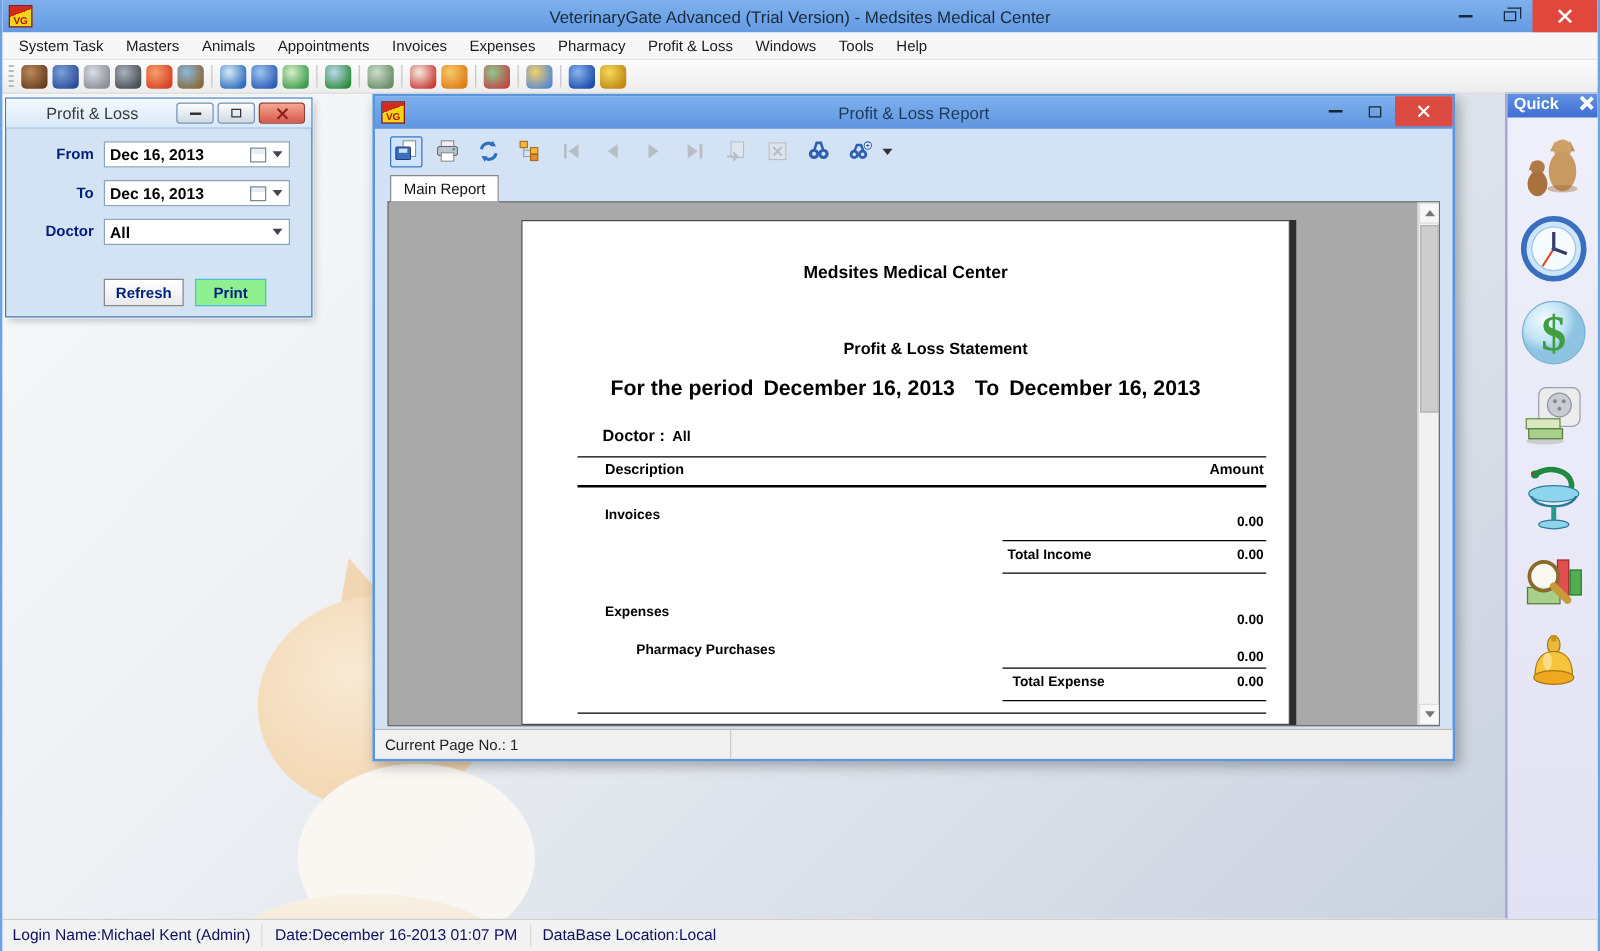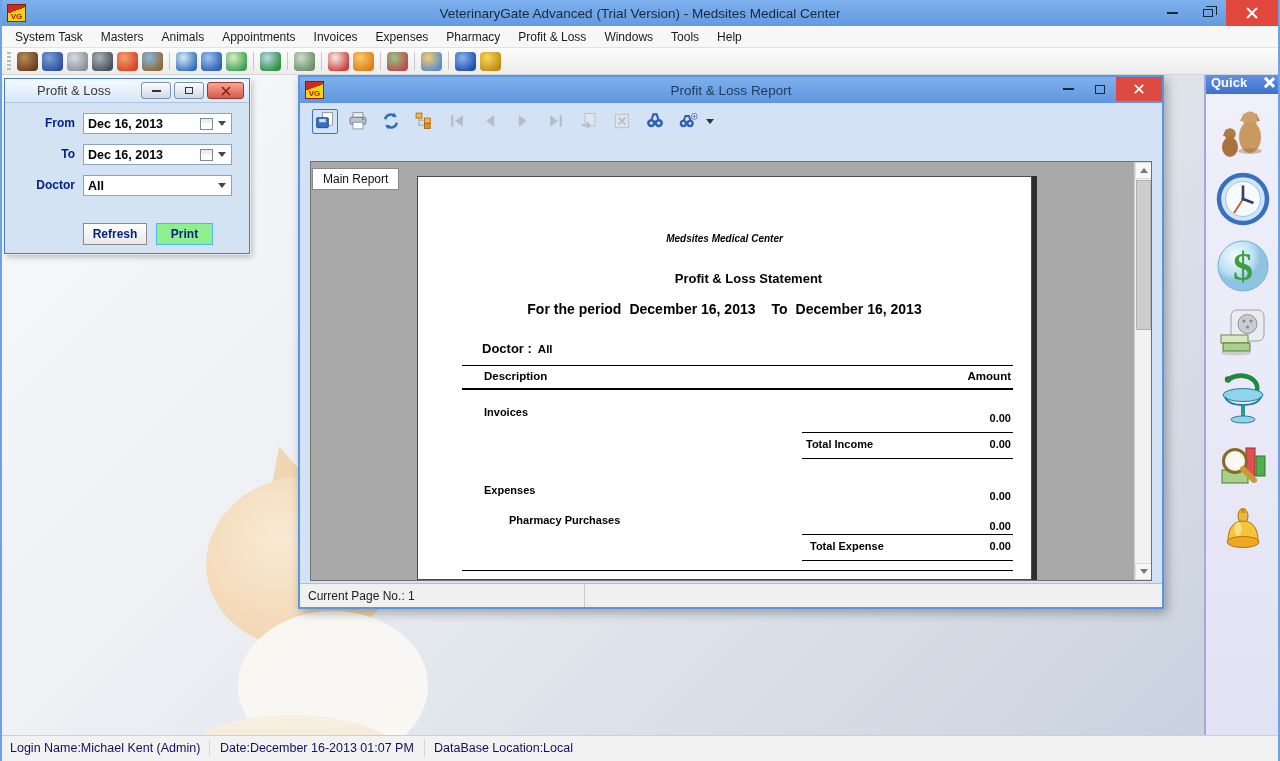--- a/index.html
+++ b/index.html
@@ -101,36 +101,36 @@
   .rep-btns .wbtn.close { width:46px; background:#dd4a42; }
   .cr-toolbar { position:absolute; left:0; top:26px; width:100%; height:36px; display:flex;
     align-items:center; padding-left:12px; gap:7px; }
   .cr-btn { width:26px; height:25px; display:flex; align-items:center; justify-content:center; border-radius:2px; }
   .cr-btn svg { width:20px; height:20px; }
   .cr-btn.selected { border:1px solid #3a77c2; background:#cfe4fb; }
   .cr-btn.disabled { opacity:.55; filter:grayscale(1); }
   .cr-caret { width:0; height:0; border-left:4px solid transparent; border-right:4px solid transparent;
     border-top:5px solid #333; margin-left:-2px; }
   .rep-tab { position:absolute; left:12px; top:63px; height:22px; padding:0 10px; background:#fff;
-    border:1px solid #8a8a8a; font-size:12px; color:#111; display:flex; align-items:center; z-index:2;margin-top:28px; }
+    border:1px solid #8a8a8a; font-size:12px; color:#111; display:flex; align-items:center; z-index:2; }
   .viewer { position:absolute; left:10px; top:84px; right:10px; bottom:26px; background:#a9a9a9;
     border:1px solid #6f6f6f; overflow:hidden; }
   .vscroll { position:absolute; right:0; top:0; bottom:0; width:17px; background:#f1f1f1; border-left:1px solid #d0d0d0; }
   .varrow { position:absolute; left:0; width:17px; height:17px; background:#f7f7f7; border:1px solid #dcdcdc;
     display:flex; align-items:center; justify-content:center; }
   .varrow.up { top:0; } .varrow.down { bottom:0; }
   .tri-up { width:0; height:0; border-left:4px solid transparent; border-right:4px solid transparent; border-bottom:5px solid #777; }
   .tri-down { width:0; height:0; border-left:4px solid transparent; border-right:4px solid transparent; border-top:5px solid #777; }
   .vthumb { position:absolute; left:1px; top:18px; width:15px; height:150px; background:#cdcdcd; border:1px solid #b0b0b0; }
   .page { position:absolute; left:106px; top:14px; width:615px; bottom:0; background:#fff;
     border:1px solid #4a4a4a; box-shadow:5px 0 0 #2e2e2e; color:#000; }
   .page .c { position:absolute; left:0; right:0; text-align:center; font-weight:bold; }
-  .org { top:56px; font-size:10px;font-style:italic; }
+  .org { top:32px; font-size:14px; }
   .stmt { top:94px; font-size:13px;padding-left:48px; }
-  .period { top:124px; font-size:14px; display:flex; justify-content:center; gap:8px; }
+  .period { top:124px; font-size:17px; display:flex; justify-content:center; gap:8px; }
   .doctor-line { position:absolute; left:64px; top:164px; font-size:13px; font-weight:bold; }
   .doctor-line .v { font-size:11.5px; margin-left:6px; }
   .hline { position:absolute; background:#000; height:1px; }
   .colhead { position:absolute; top:193px; left:66px; right:20px; display:flex; justify-content:space-between;
     font-size:11.5px; font-weight:bold; }
   .rrow-label { position:absolute; left:66px; font-size:11px; font-weight:bold; }
   .rrow-amt { position:absolute; right:20px; font-size:11px; font-weight:bold; text-align:right; }
   .tot-label { position:absolute; left:388px; font-size:11px; font-weight:bold; }
   .rep-status { position:absolute; left:0; bottom:0; width:100%; height:24px; background:#f0f0f0;
     border-top:1px solid #bcbcbc; display:flex; font-size:12px; color:#222; }

